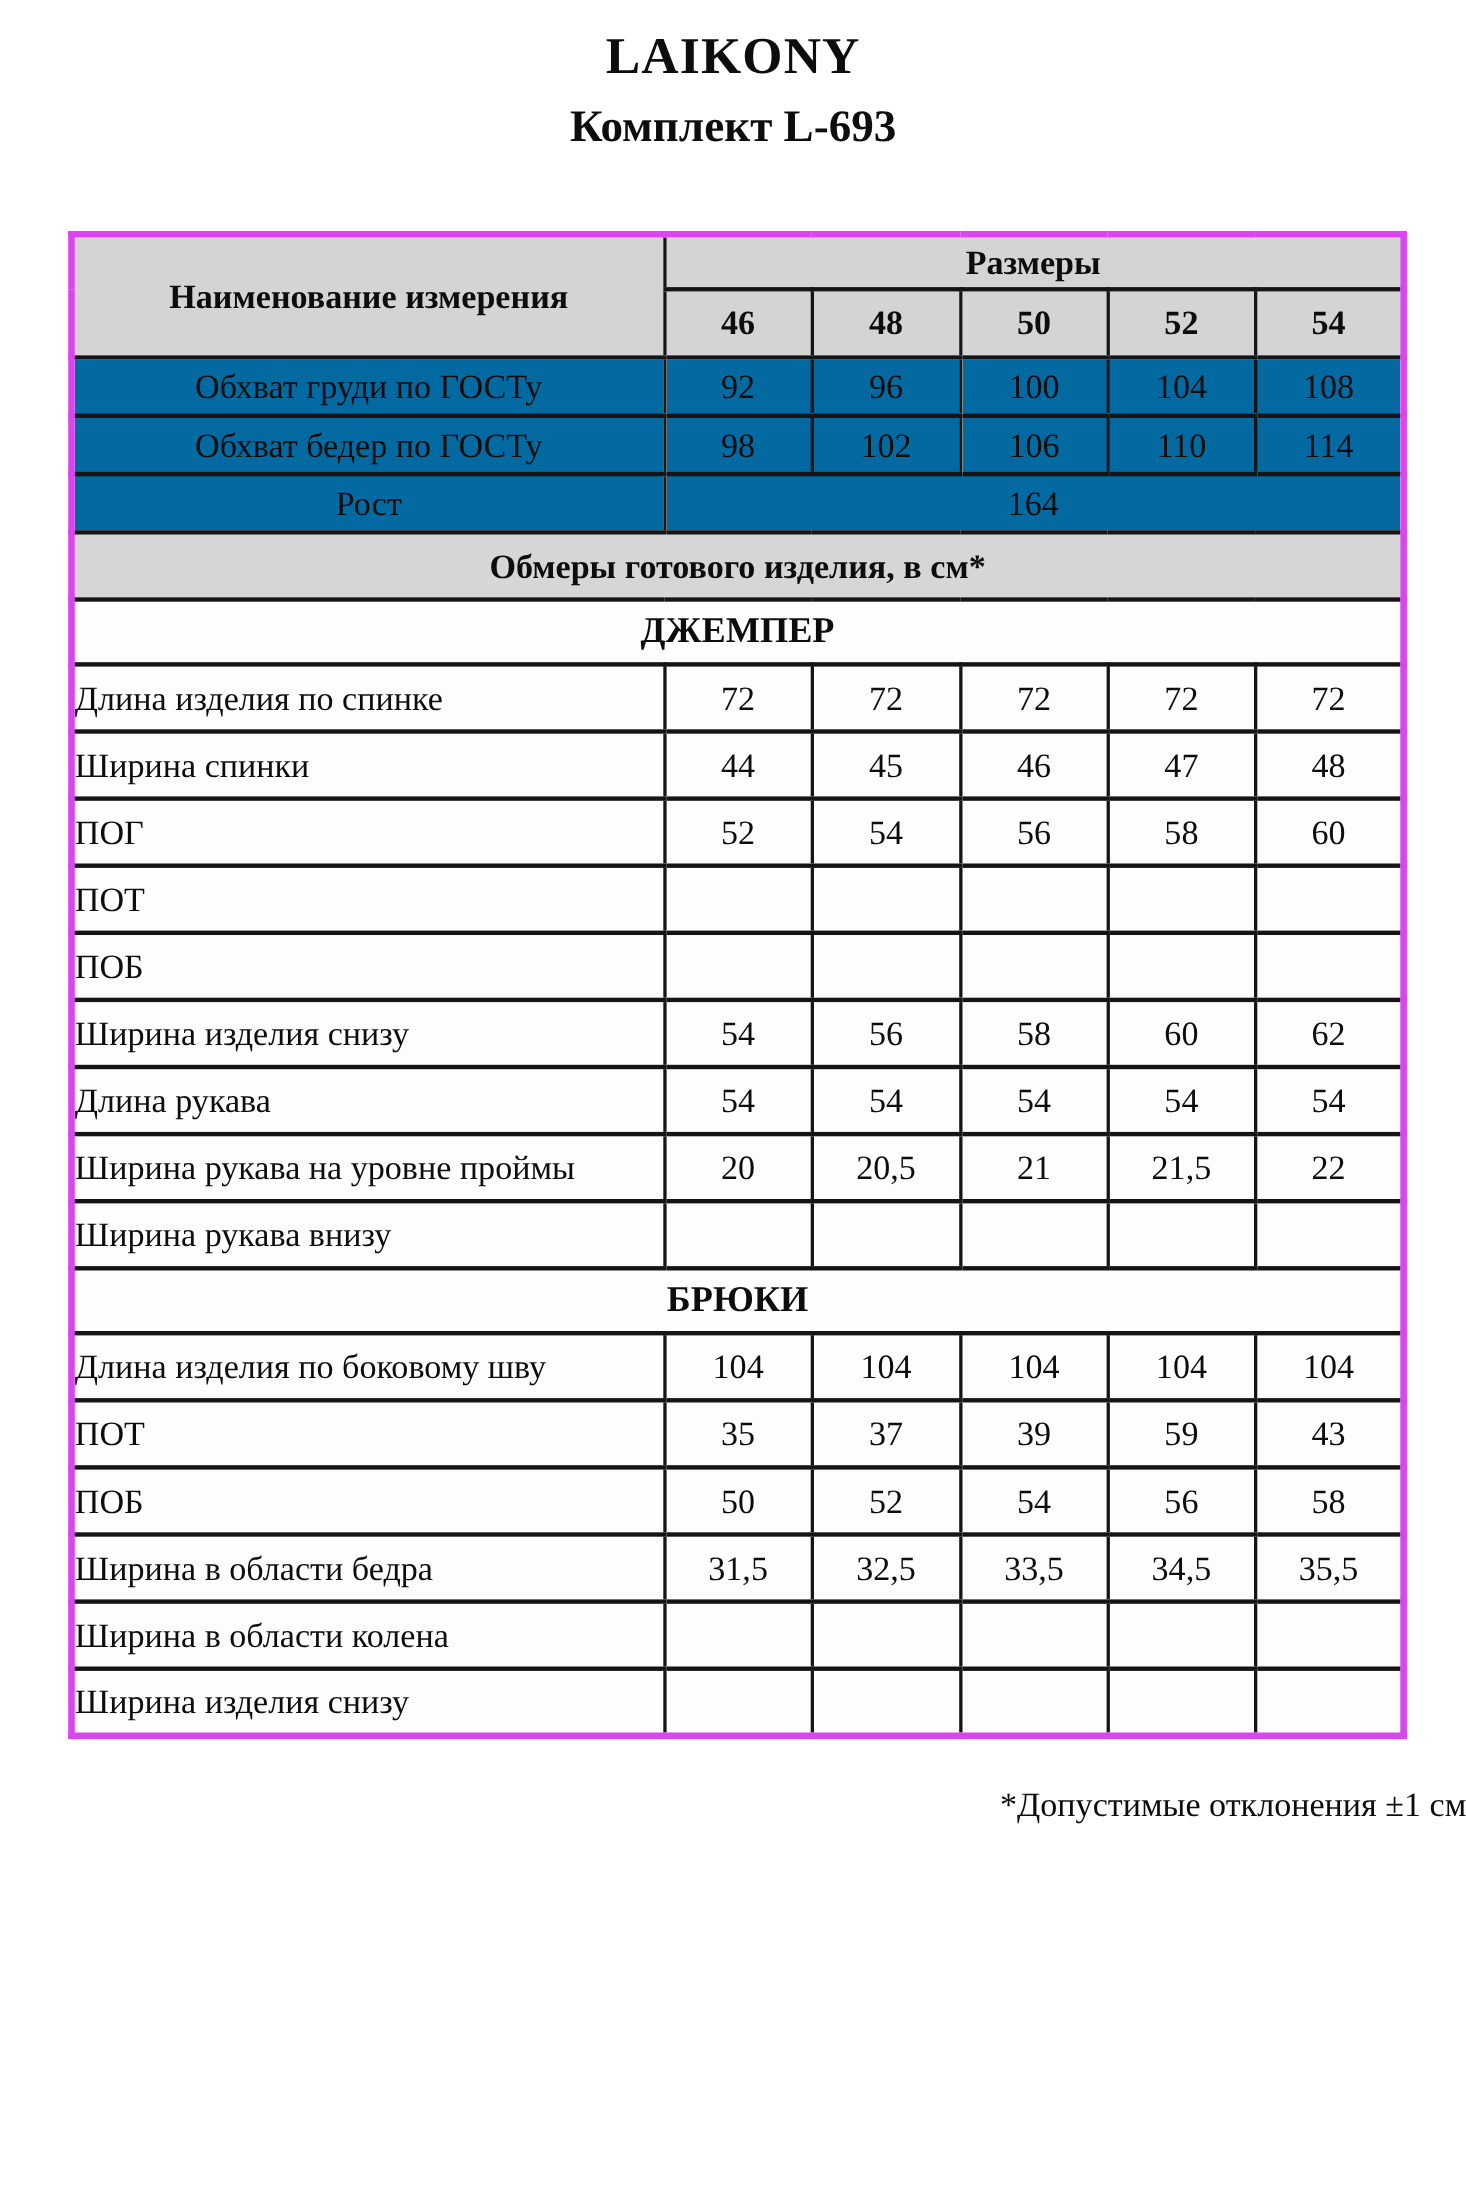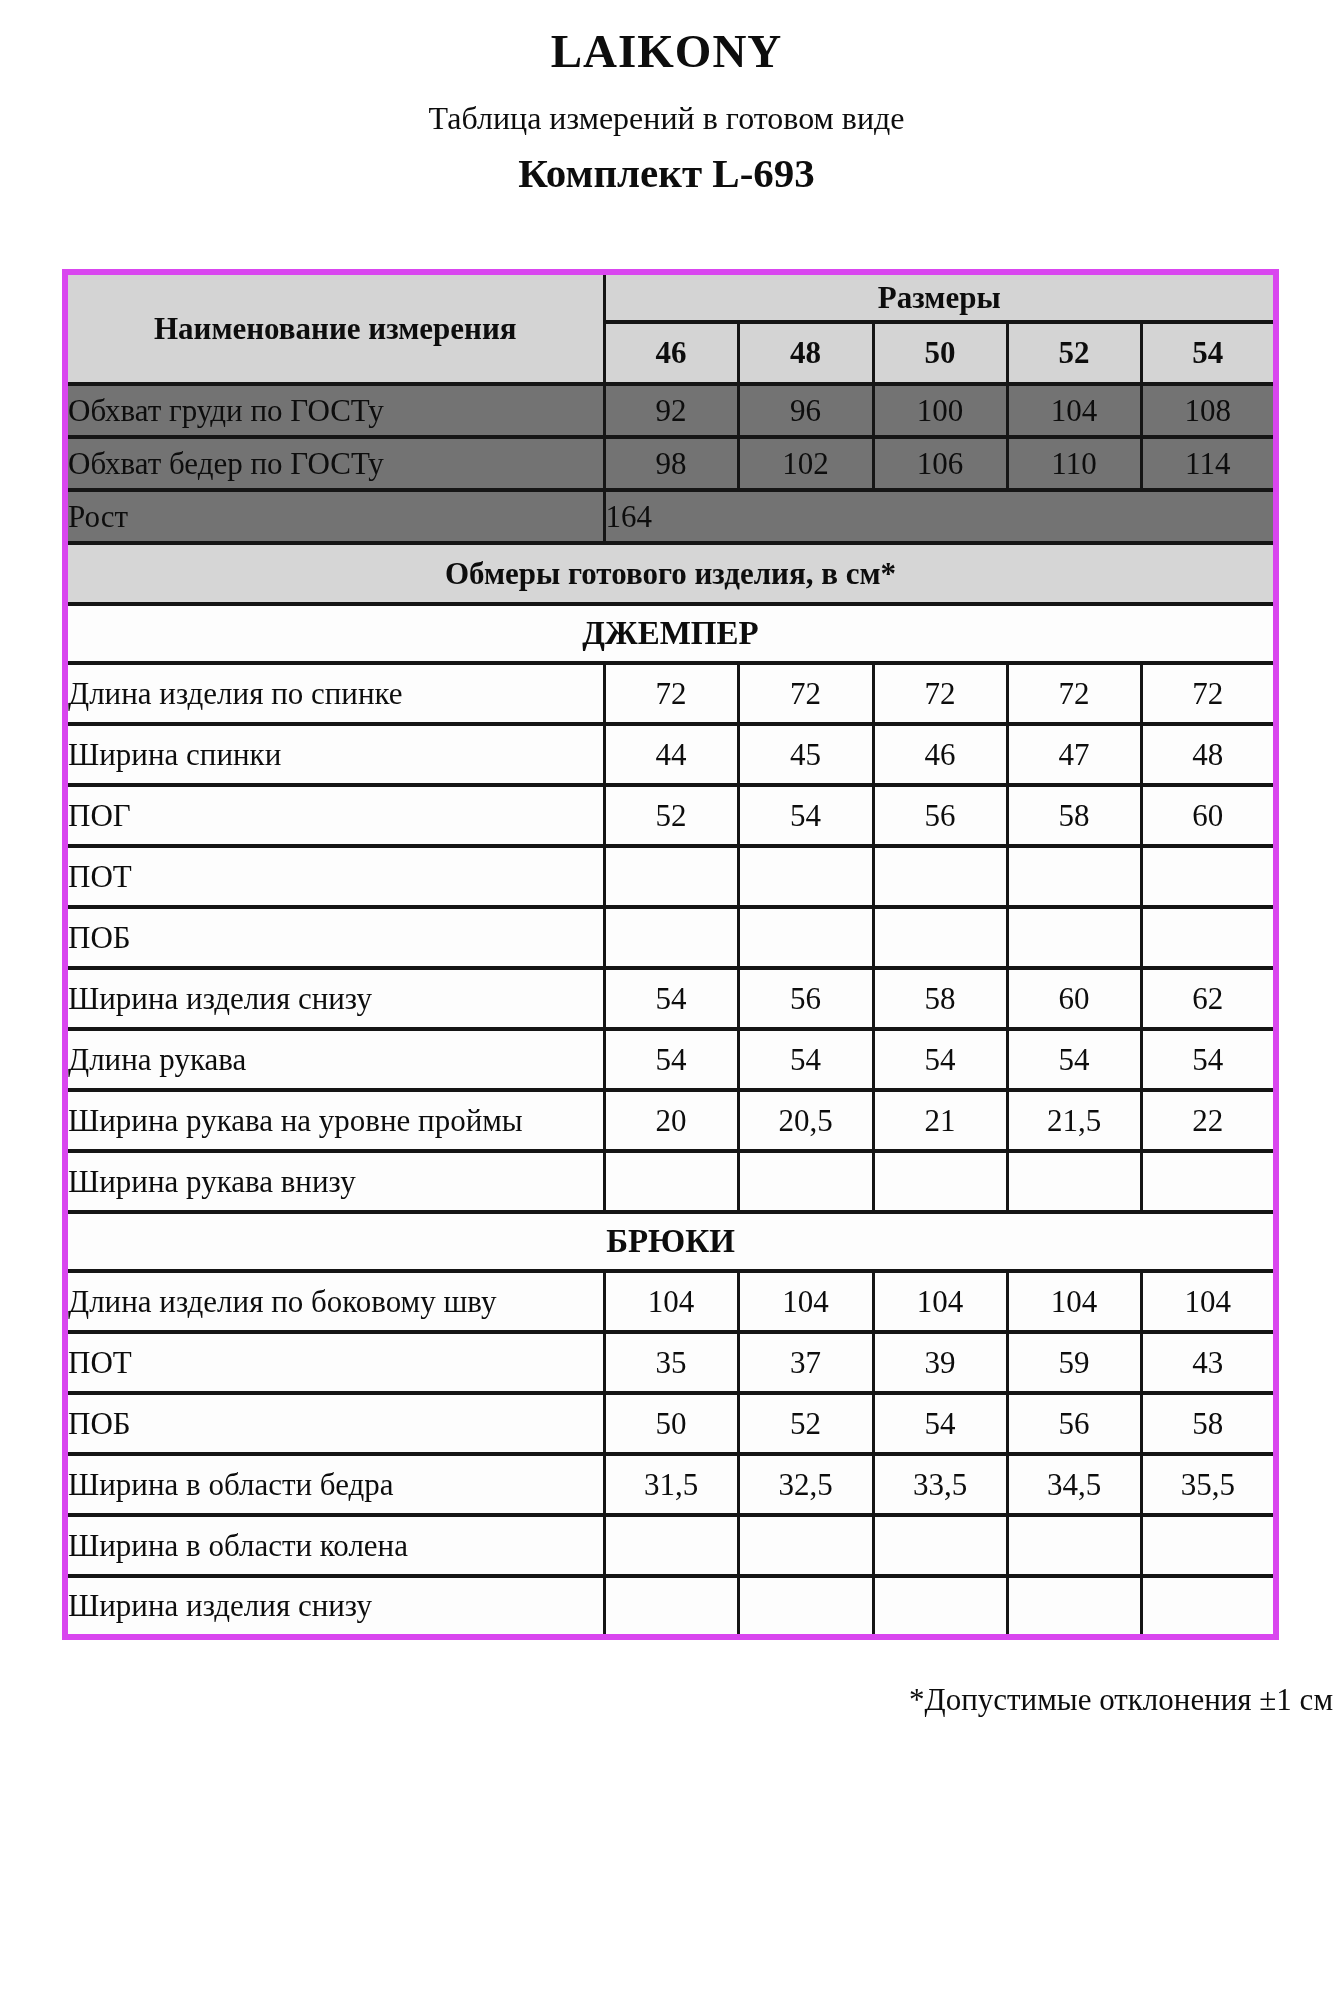--- a/index.html
+++ b/index.html
@@ -65,21 +65,21 @@
   }
   tr.sizes-title-row { height: 50px; }
   tr.size-row { height: 62px; }
   td.size-cell {
     text-align: center;
     font-weight: bold;
     font-size: 42px;
     background: #d4d4d4;
   }
   tr.gost-row { height: 53px; }
-  tr.gost-row td { background: #737373; }
+  tr.gost-row td { background: #0369a1; text-align: center; }
   td.rost-cell {
     text-align: left;
     padding-left: 42px;
   }
   tr.note-row { height: 61px; }
   tr.note-row td {
     background: #d6d6d6;
     font-weight: bold;
     text-align: center;
   }
@@ -97,21 +97,20 @@
     margin-left: 55px;
     font-size: 31px;
     text-align: right;
   }
 </style>
 </head>
 <body>
 
 <div class="page">
   <div class="brand">LAIKONY</div>
-  <div class="subtitle">Таблица измерений в готовом виде</div>
   <div class="product">Комплект L-693</div>
 
   <table class="size-table">
     <colgroup>
       <col style="width:539px">
       <col style="width:134px">
       <col style="width:135px">
       <col style="width:134px">
       <col style="width:134px">
       <col style="width:135px">

